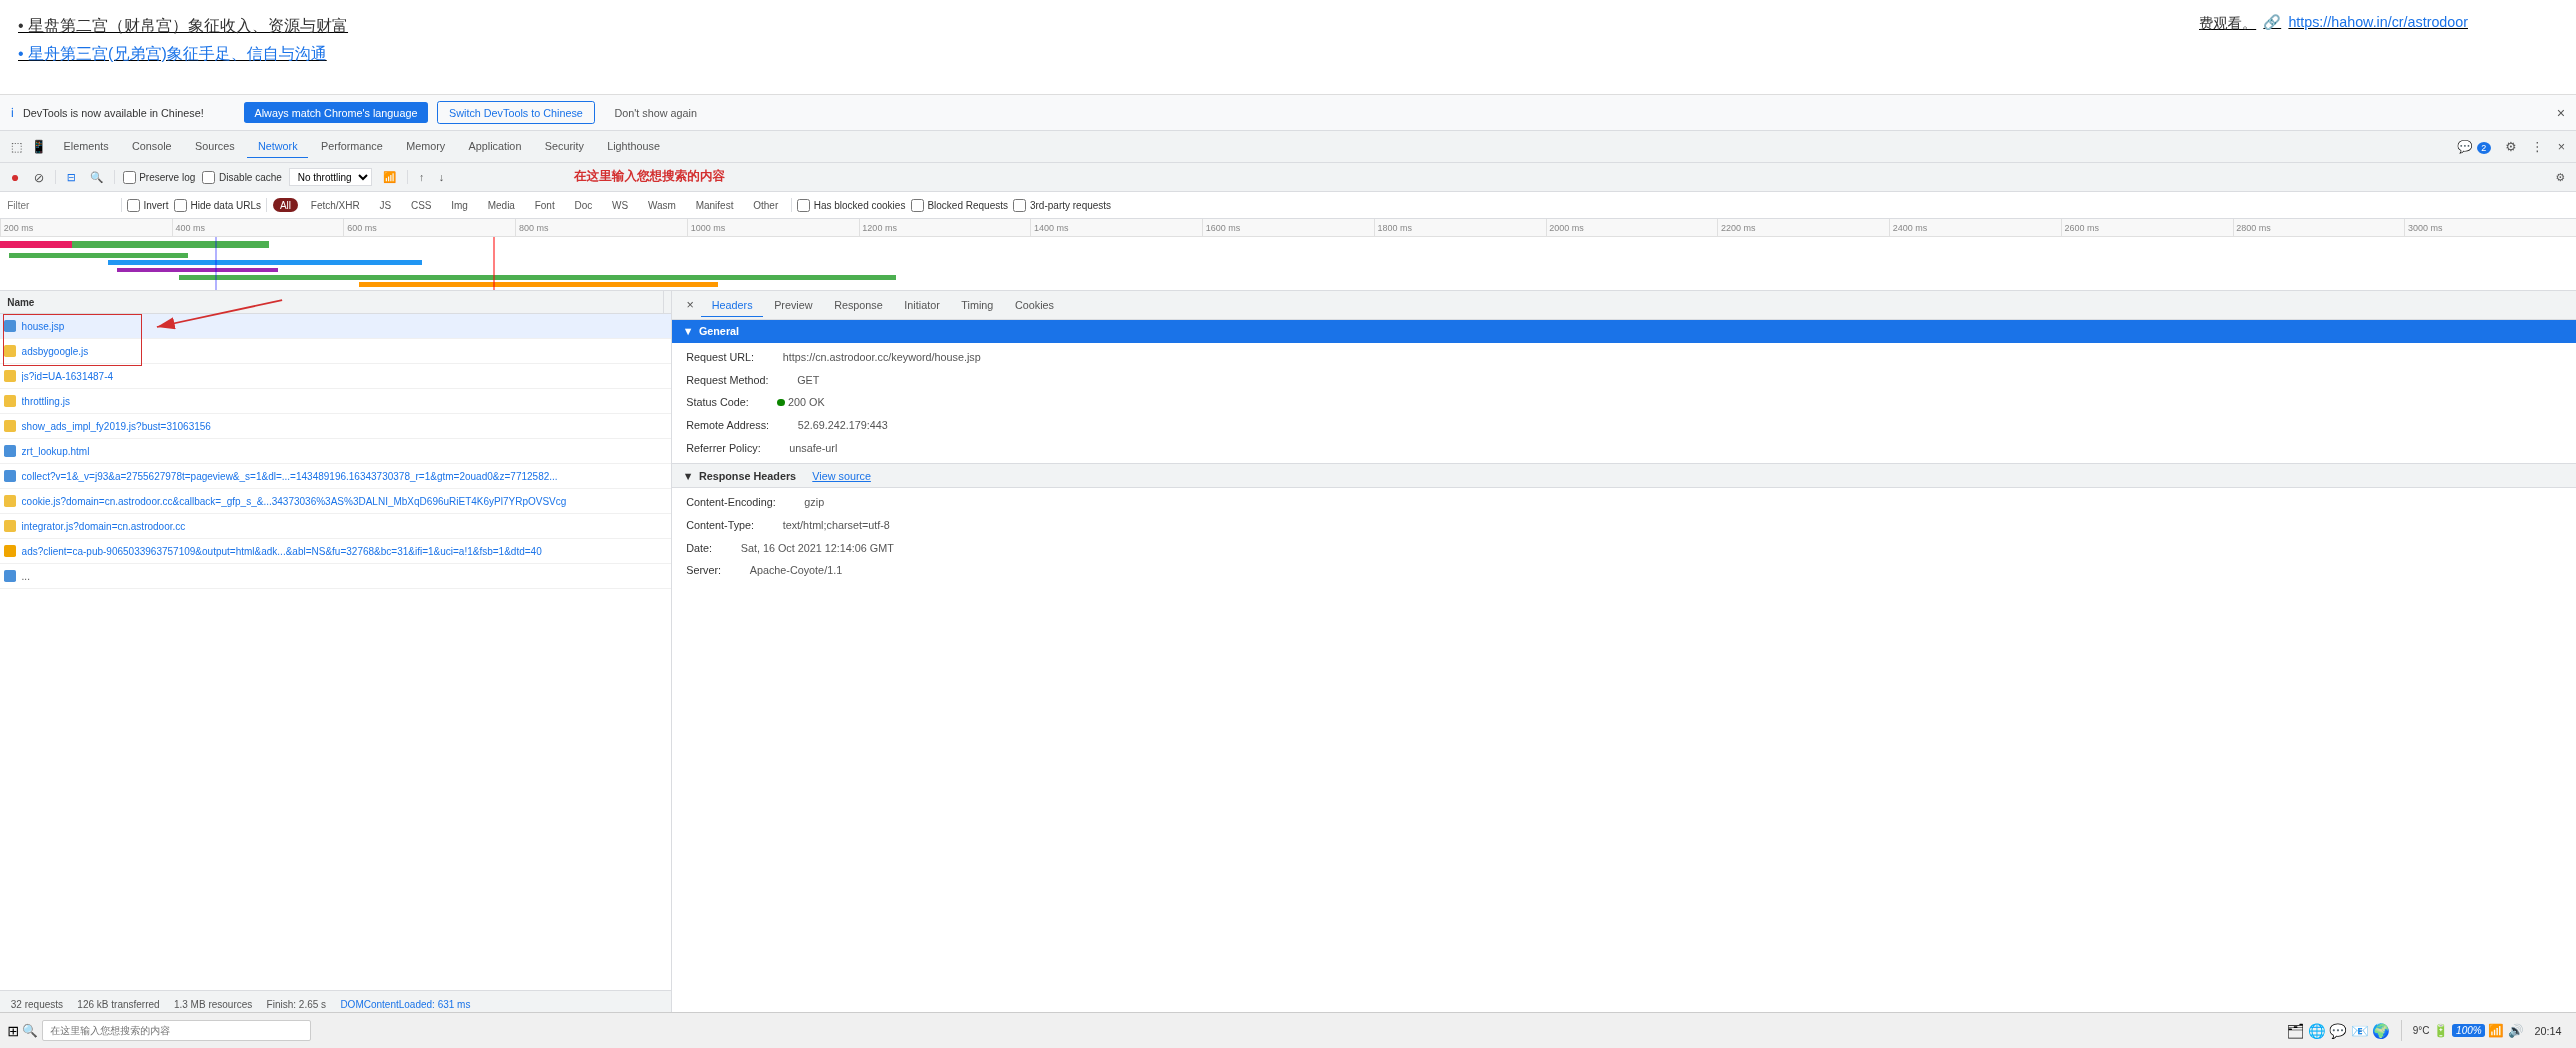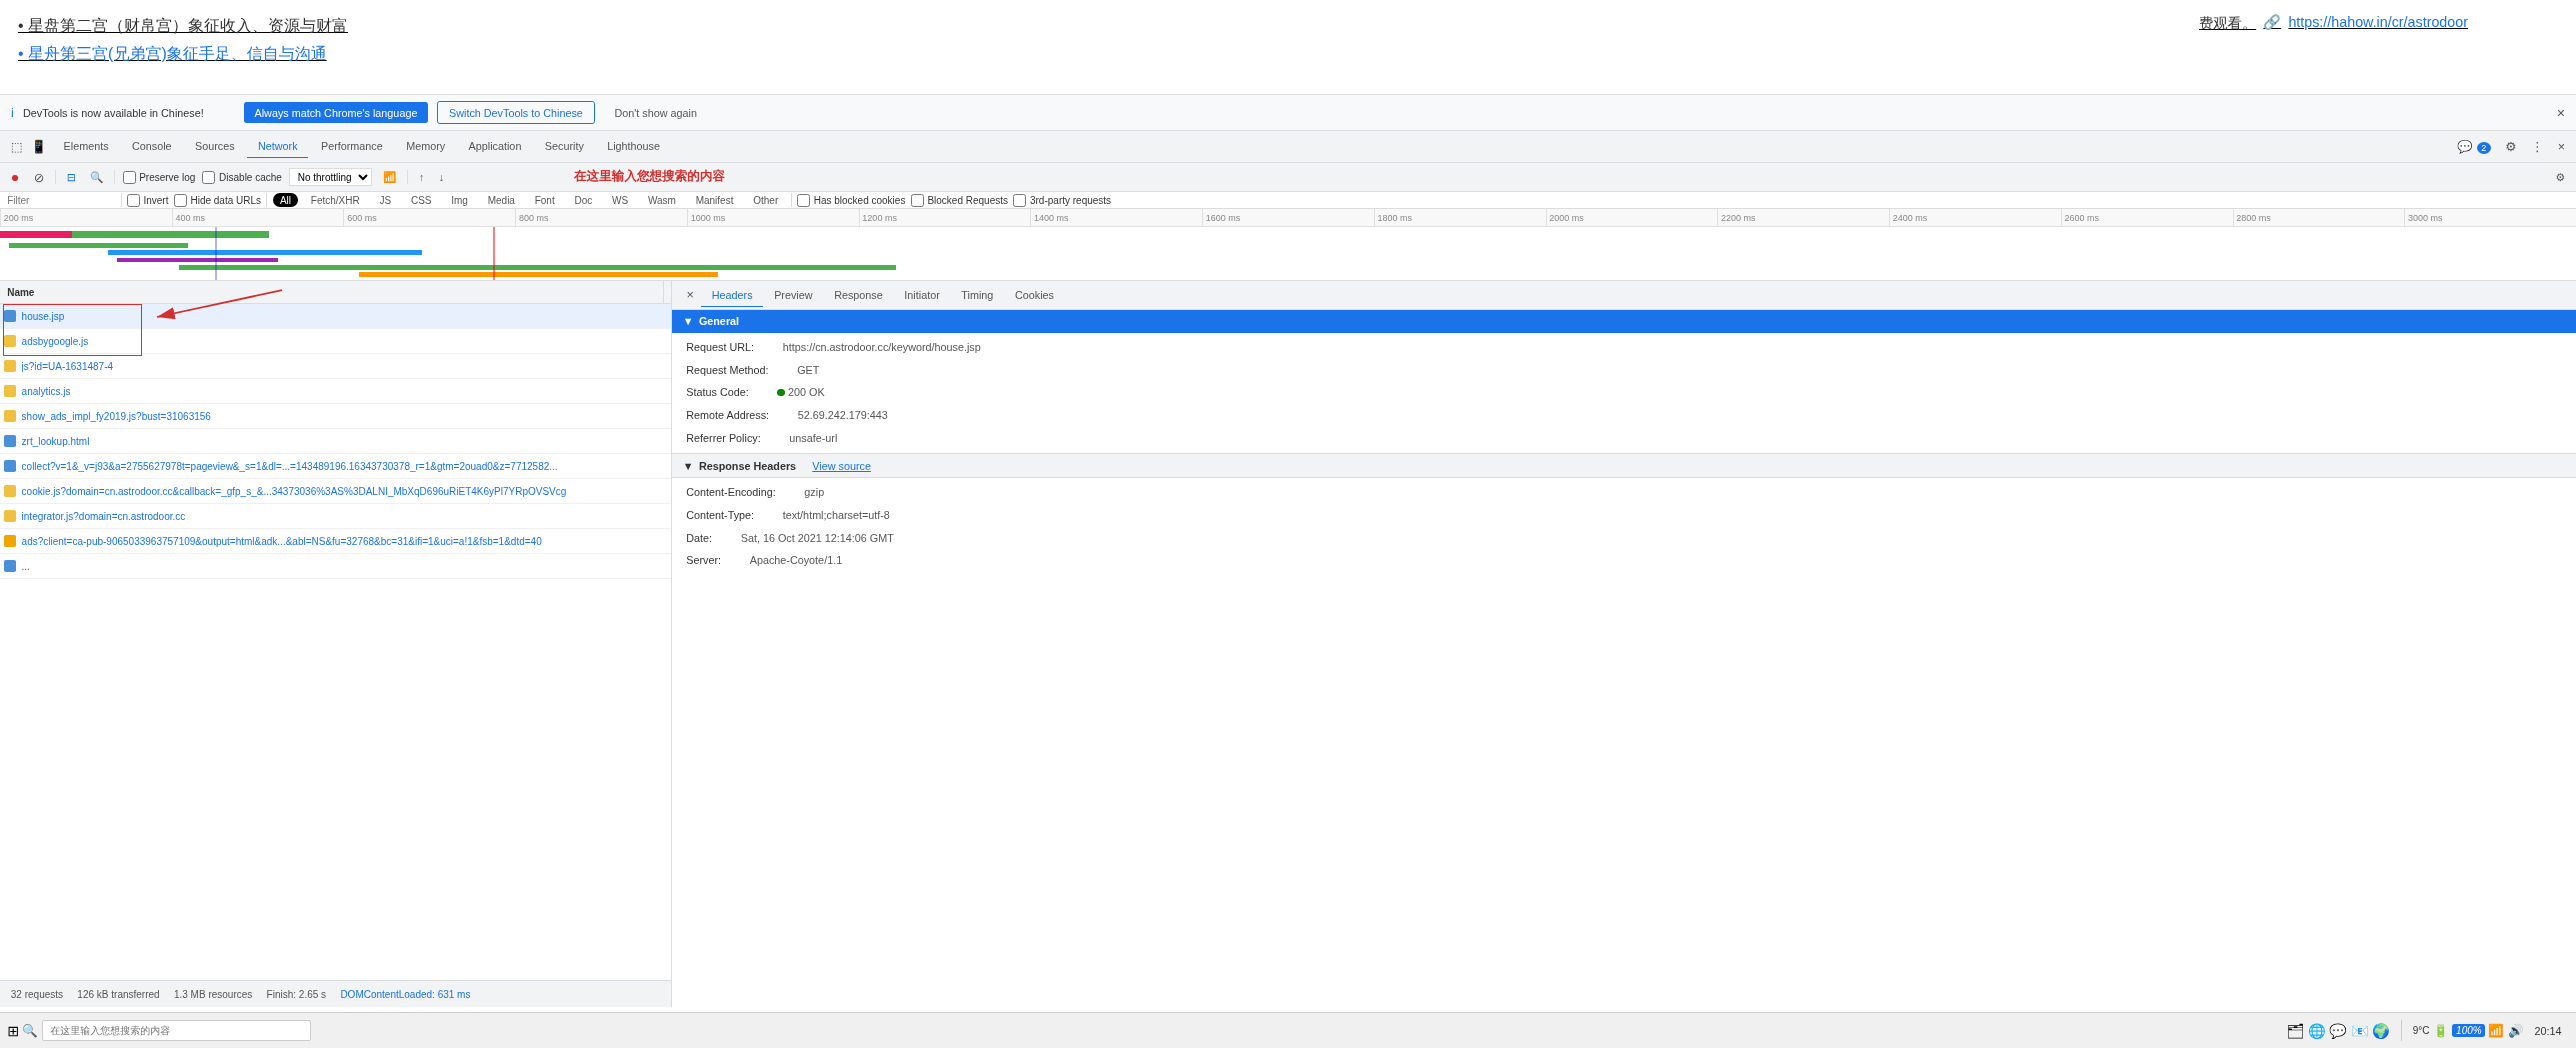--- a/index.html
+++ b/index.html
@@ -79,35 +79,35 @@
     .nt-checkbox input { margin: 0; }
     .nt-select { font-size: 10px; padding: 1.8px 3.6px; border: 0.9px solid #dadce0; background: #fff; cursor: pointer; }
     .nt-annotation { color: #d32f2f; font-size: 11.7px; font-weight: 500; position: absolute; left: 556px; top: 163px; }
 
     
     .filter-bar {
       background: #fff;
       border-bottom: 0.9px solid #dadce0;
       display: flex;
       align-items: center;
-      height: 17px;
+      height: 27px;
       padding: 0 7.2px;
       gap: 5.4px;
       flex-wrap: nowrap;
     }
     .filter-input { border: none; outline: none; font-size: 10px; width: 108px; }
     .filter-btn {
       padding: 1.8px 7.2px;
       font-size: 10px;
       cursor: pointer;
       background: none;
       border: none;
       color: #555;
     }
-    .filter-btn.active-blue { background: #000000; color: #fff; border-radius: 9px; }
+    .filter-btn.active-blue { background: #7f1d1d; color: #fff; border-radius: 9px; }
 
     
     .timeline-area {
       background: #fff;
       height: 72px;
       border-bottom: 0.9px solid #dadce0;
       position: relative;
       overflow: hidden;
     }
     .timeline-ruler {
@@ -468,21 +468,21 @@
       <div class="req-item">
         <span style="width:12.6px;height:12.6px;background:#f0c040;display:inline-block;margin-right:5.4px;border-radius:1.8px;flex-shrink:0;"></span>
         <span class="req-name">adsbygoogle.js</span>
       </div>
       <div class="req-item">
         <span style="width:12.6px;height:12.6px;background:#f0c040;display:inline-block;margin-right:5.4px;border-radius:1.8px;flex-shrink:0;"></span>
         <span class="req-name">js?id=UA-1631487-4</span>
       </div>
       <div class="req-item">
         <span style="width:12.6px;height:12.6px;background:#f0c040;display:inline-block;margin-right:5.4px;border-radius:1.8px;flex-shrink:0;"></span>
-        <span class="req-name">analytics.js</span>
+        <span class="req-name">throttling.js</span>
       </div>
       <div class="req-item">
         <span style="width:12.6px;height:12.6px;background:#f0c040;display:inline-block;margin-right:5.4px;border-radius:1.8px;flex-shrink:0;"></span>
         <span class="req-name">show_ads_impl_fy2019.js?bust=31063156</span>
       </div>
       <div class="req-item">
         <span style="width:12.6px;height:12.6px;background:#4a90d9;display:inline-block;margin-right:5.4px;border-radius:1.8px;flex-shrink:0;"></span>
         <span class="req-name">zrt_lookup.html</span>
       </div>
       <div class="req-item">

